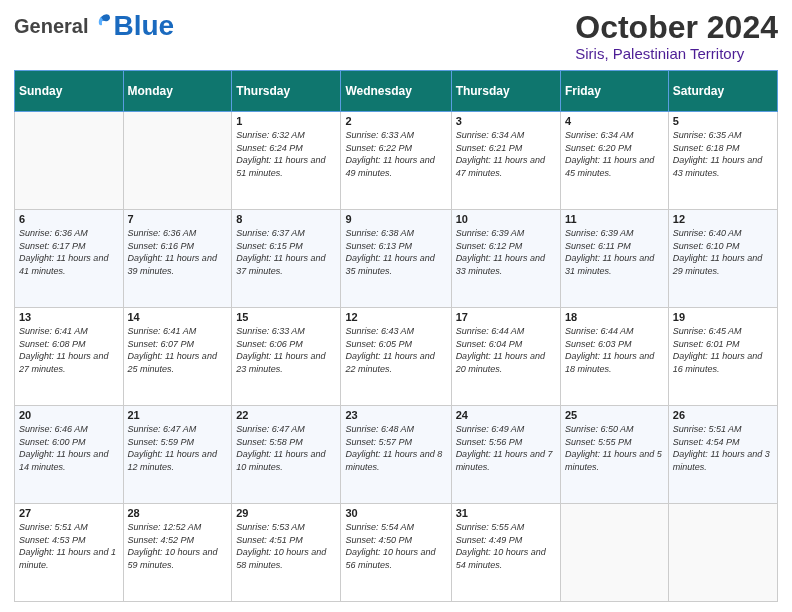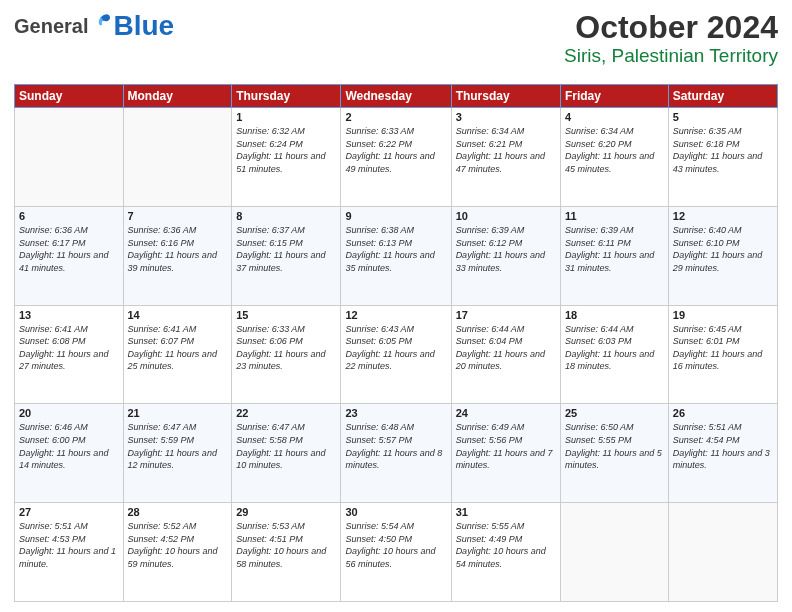--- a/index.html
+++ b/index.html
@@ -14,51 +14,51 @@
       width: 792px;
       height: 612px;
       display: flex;
       flex-direction: column;
       padding: 10px 14px 10px 14px;
     }
     .header {
       display: flex;
       justify-content: space-between;
       align-items: flex-start;
-      margin-bottom: 17px;
+      margin-bottom: 8px;
     }
     .logo {
       display: flex;
       flex-direction: column;
       align-items: flex-start;
     }
     .title-block {
-      text-align: right;
+      text-align: left;
     }
     .month-title {
       font-size: 32px;
       font-weight: bold;
       color: #333;
       line-height: 1.1;
     }
     .location {
-      font-size: 19px;
-      color: #15803d;
+      font-size: 15px;
+      color: #4c1d95;
     }
     .calendar {
       width: 100%;
       border-collapse: collapse;
       flex: 1;
     }
     .calendar th {
-      background-color: #b91c1c;
+      background-color: #0f766e;
       color: #fff;
       font-size: 12px;
       font-weight: bold;
-      padding: 4px 4px;
+      padding: 13px 4px;
       text-align: left;
       border: 1px solid #5a9de0;
     }
     .calendar td {
       border: 1px solid #ccc;
       vertical-align: top;
       padding: 3px 4px;
       font-size: 9.5px;
       color: #222;
       width: 113px;
@@ -308,21 +308,21 @@
         </tr>
         <tr>
           <td>
             <span class="day-number">27</span>
             <div class="day-info">Sunrise: 5:51 AM
 Sunset: 4:53 PM
 Daylight: 11 hours and 1 minute.</div>
           </td>
           <td>
             <span class="day-number">28</span>
-            <div class="day-info">Sunrise: 5:52 AM
+            <div class="day-info">Sunrise: 12:52 AM
 Sunset: 4:52 PM
 Daylight: 10 hours and 59 minutes.</div>
           </td>
           <td>
             <span class="day-number">29</span>
             <div class="day-info">Sunrise: 5:53 AM
 Sunset: 4:51 PM
 Daylight: 10 hours and 58 minutes.</div>
           </td>
           <td>

